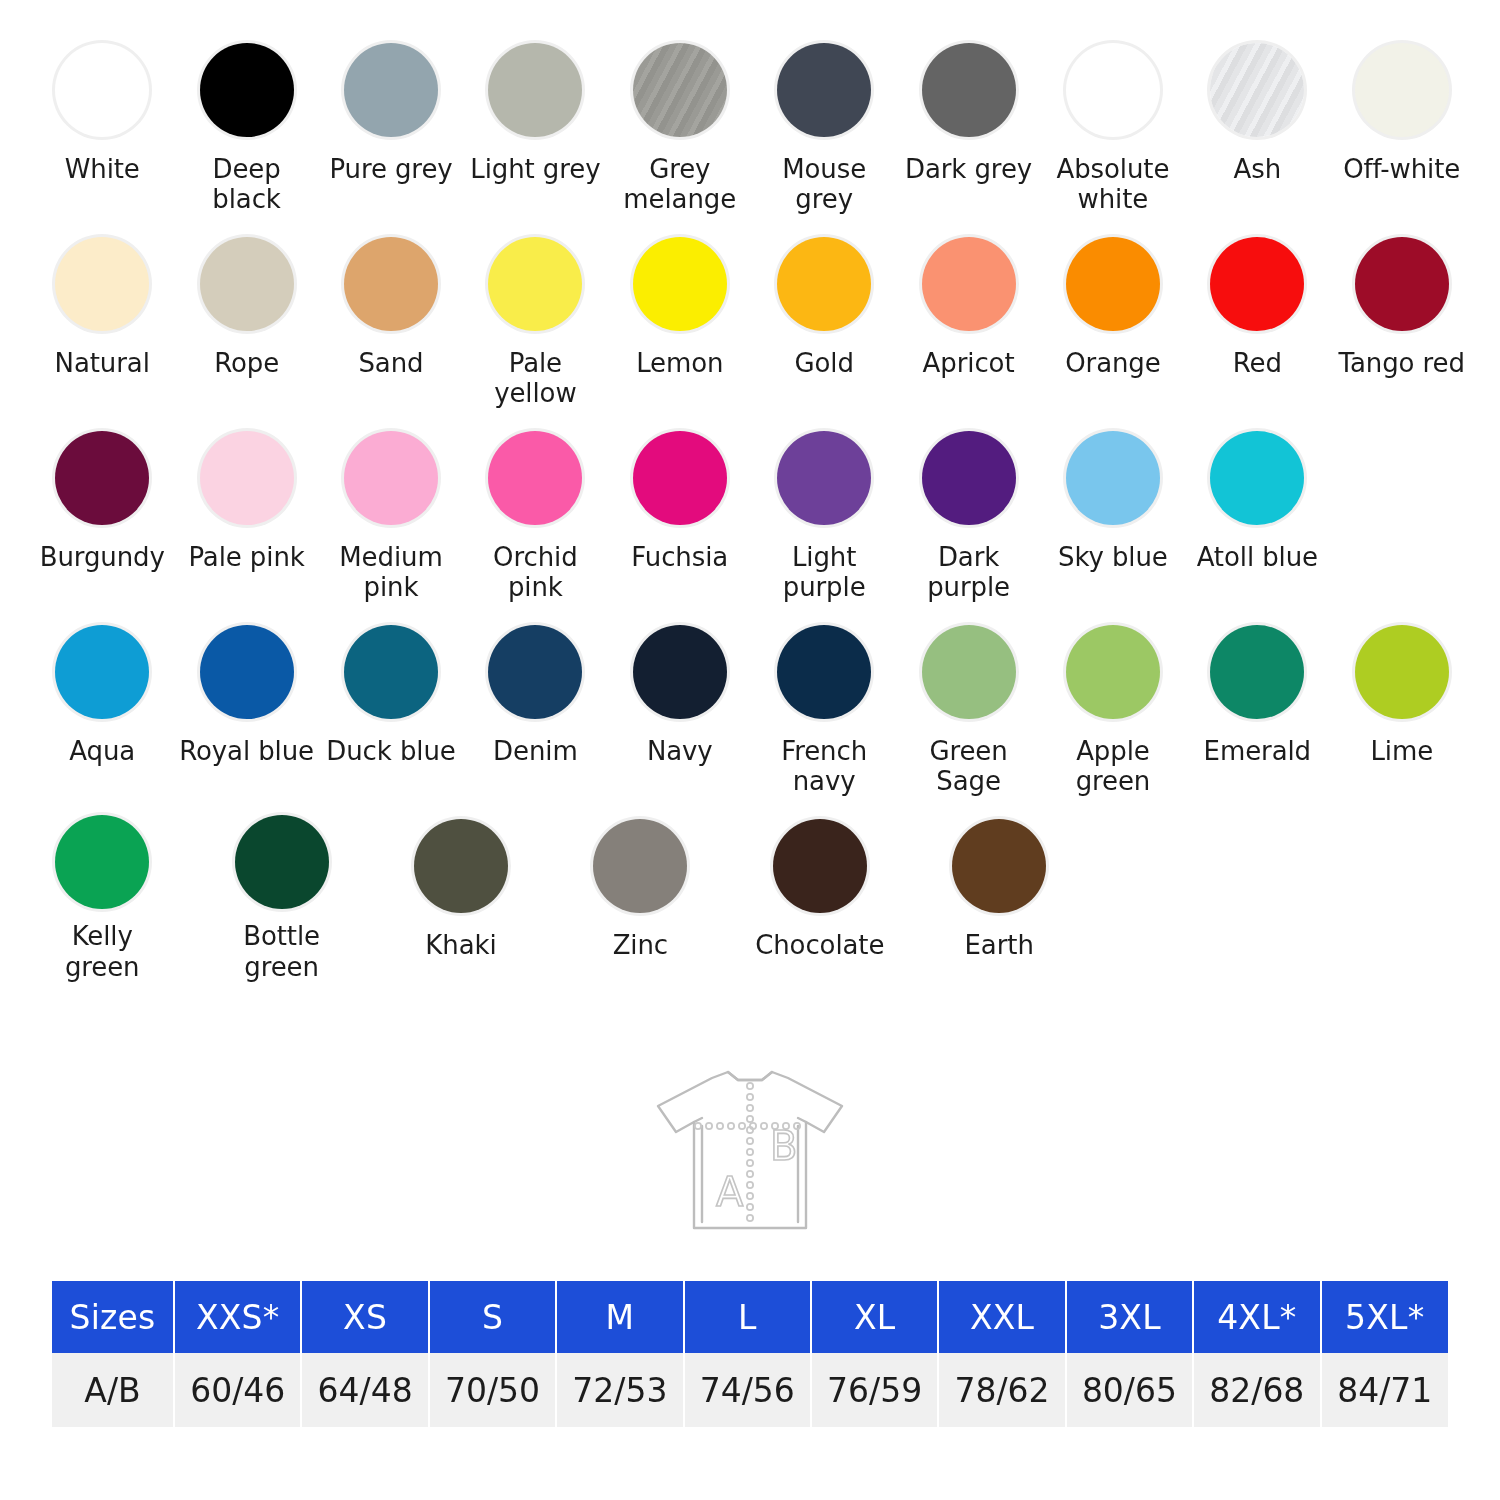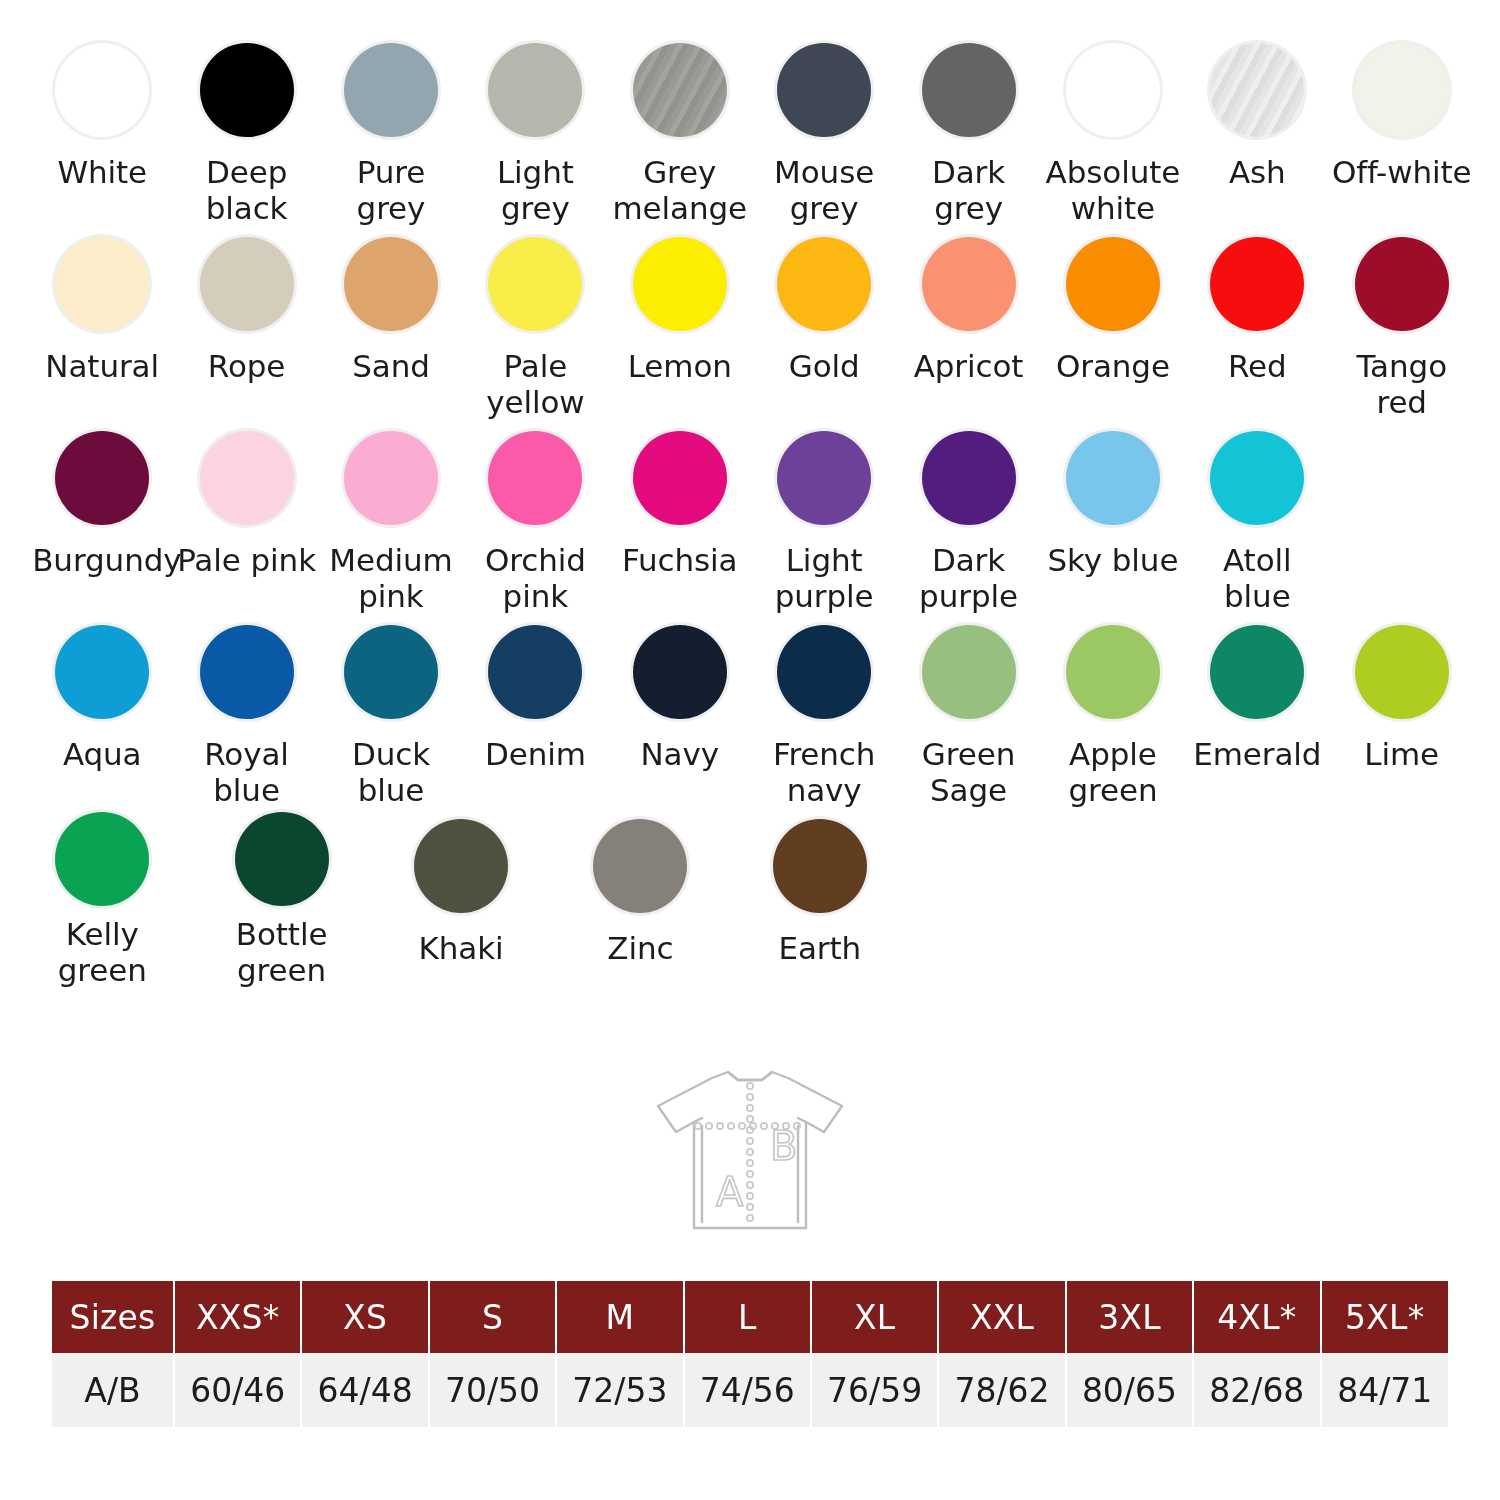--- a/index.html
+++ b/index.html
@@ -43,21 +43,21 @@
   }
   .swatch-disc {
     width: 94px;
     height: 94px;
     border-radius: 50%;
     box-shadow: 0 0 0 3px #efefef;
     background: #ffffff;
   }
   .swatch-label {
     margin-top: 10px;
-    font-size: 31px;
+    font-size: 26px;
     line-height: 1.17;
     text-align: center;
     color: #1c1c1c;
     letter-spacing: -0.1px;
     max-width: 140px;
     white-space: pre-line;
   }
   
   .swatch-row { height: 194px; }
   .swatch-row.last { height: 170px; gap: 35px; }
@@ -90,21 +90,21 @@
   table.size-table th,
   table.size-table td {
     text-align: center;
     font-weight: normal;
     font-size: 33px;
     padding: 0;
     height: 72px;
     vertical-align: middle;
   }
   table.size-table thead th {
-    background: #7f1d1d;
+    background: #1d4ed8;
     color: #ffffff;
     border-right: 2px solid #ffffff;
     letter-spacing: 0.2px;
   }
   table.size-table thead th:last-child { border-right: none; }
   table.size-table tbody td {
     background: #f0f0f0;
     color: #1c1c1c;
     border-right: 2px solid #ffffff;
     height: 74px;
@@ -375,20 +375,26 @@
         <div class="swatch-disc-wrap">
           <div class="swatch-disc" style="background: rgb(79, 80, 64);"></div>
         </div>
         <div class="swatch-label">Khaki</div>
       </div>
       <div class="swatch-cell">
         <div class="swatch-disc-wrap">
           <div class="swatch-disc" style="background: rgb(133, 128, 122);"></div>
         </div>
         <div class="swatch-label">Zinc</div>
+      </div>
+      <div class="swatch-cell">
+        <div class="swatch-disc-wrap">
+          <div class="swatch-disc" style="background: rgb(58, 36, 28);"></div>
+        </div>
+        <div class="swatch-label">Chocolate</div>
       </div>
       <div class="swatch-cell">
         <div class="swatch-disc-wrap">
           <div class="swatch-disc" style="background: rgb(96, 61, 31);"></div>
         </div>
         <div class="swatch-label">Earth</div>
       </div>
     </div>
   </div>
 

